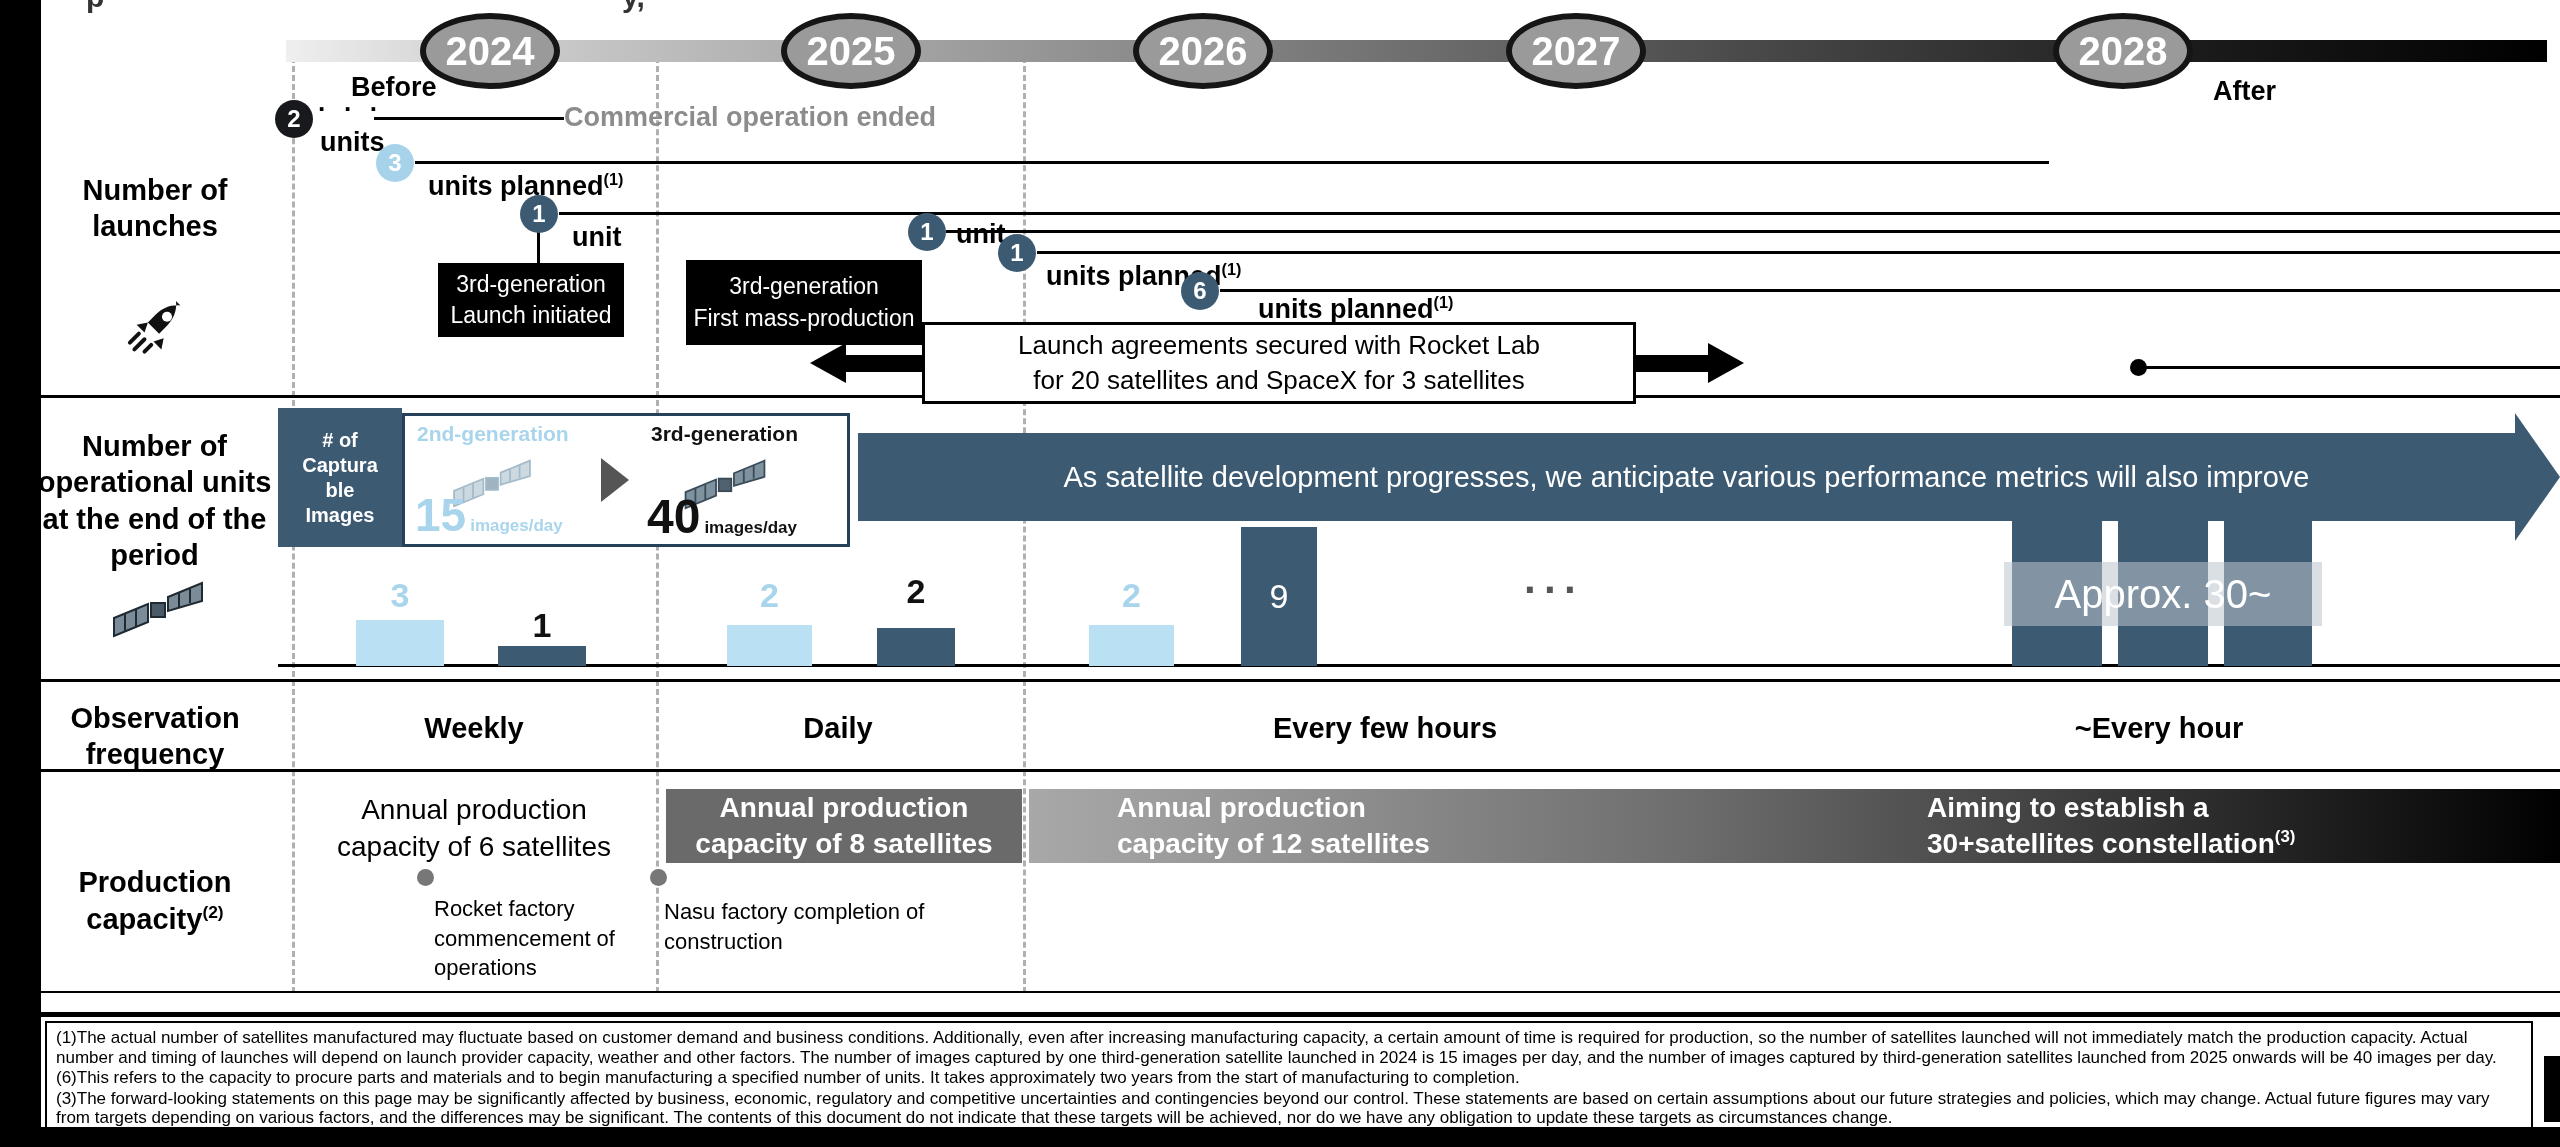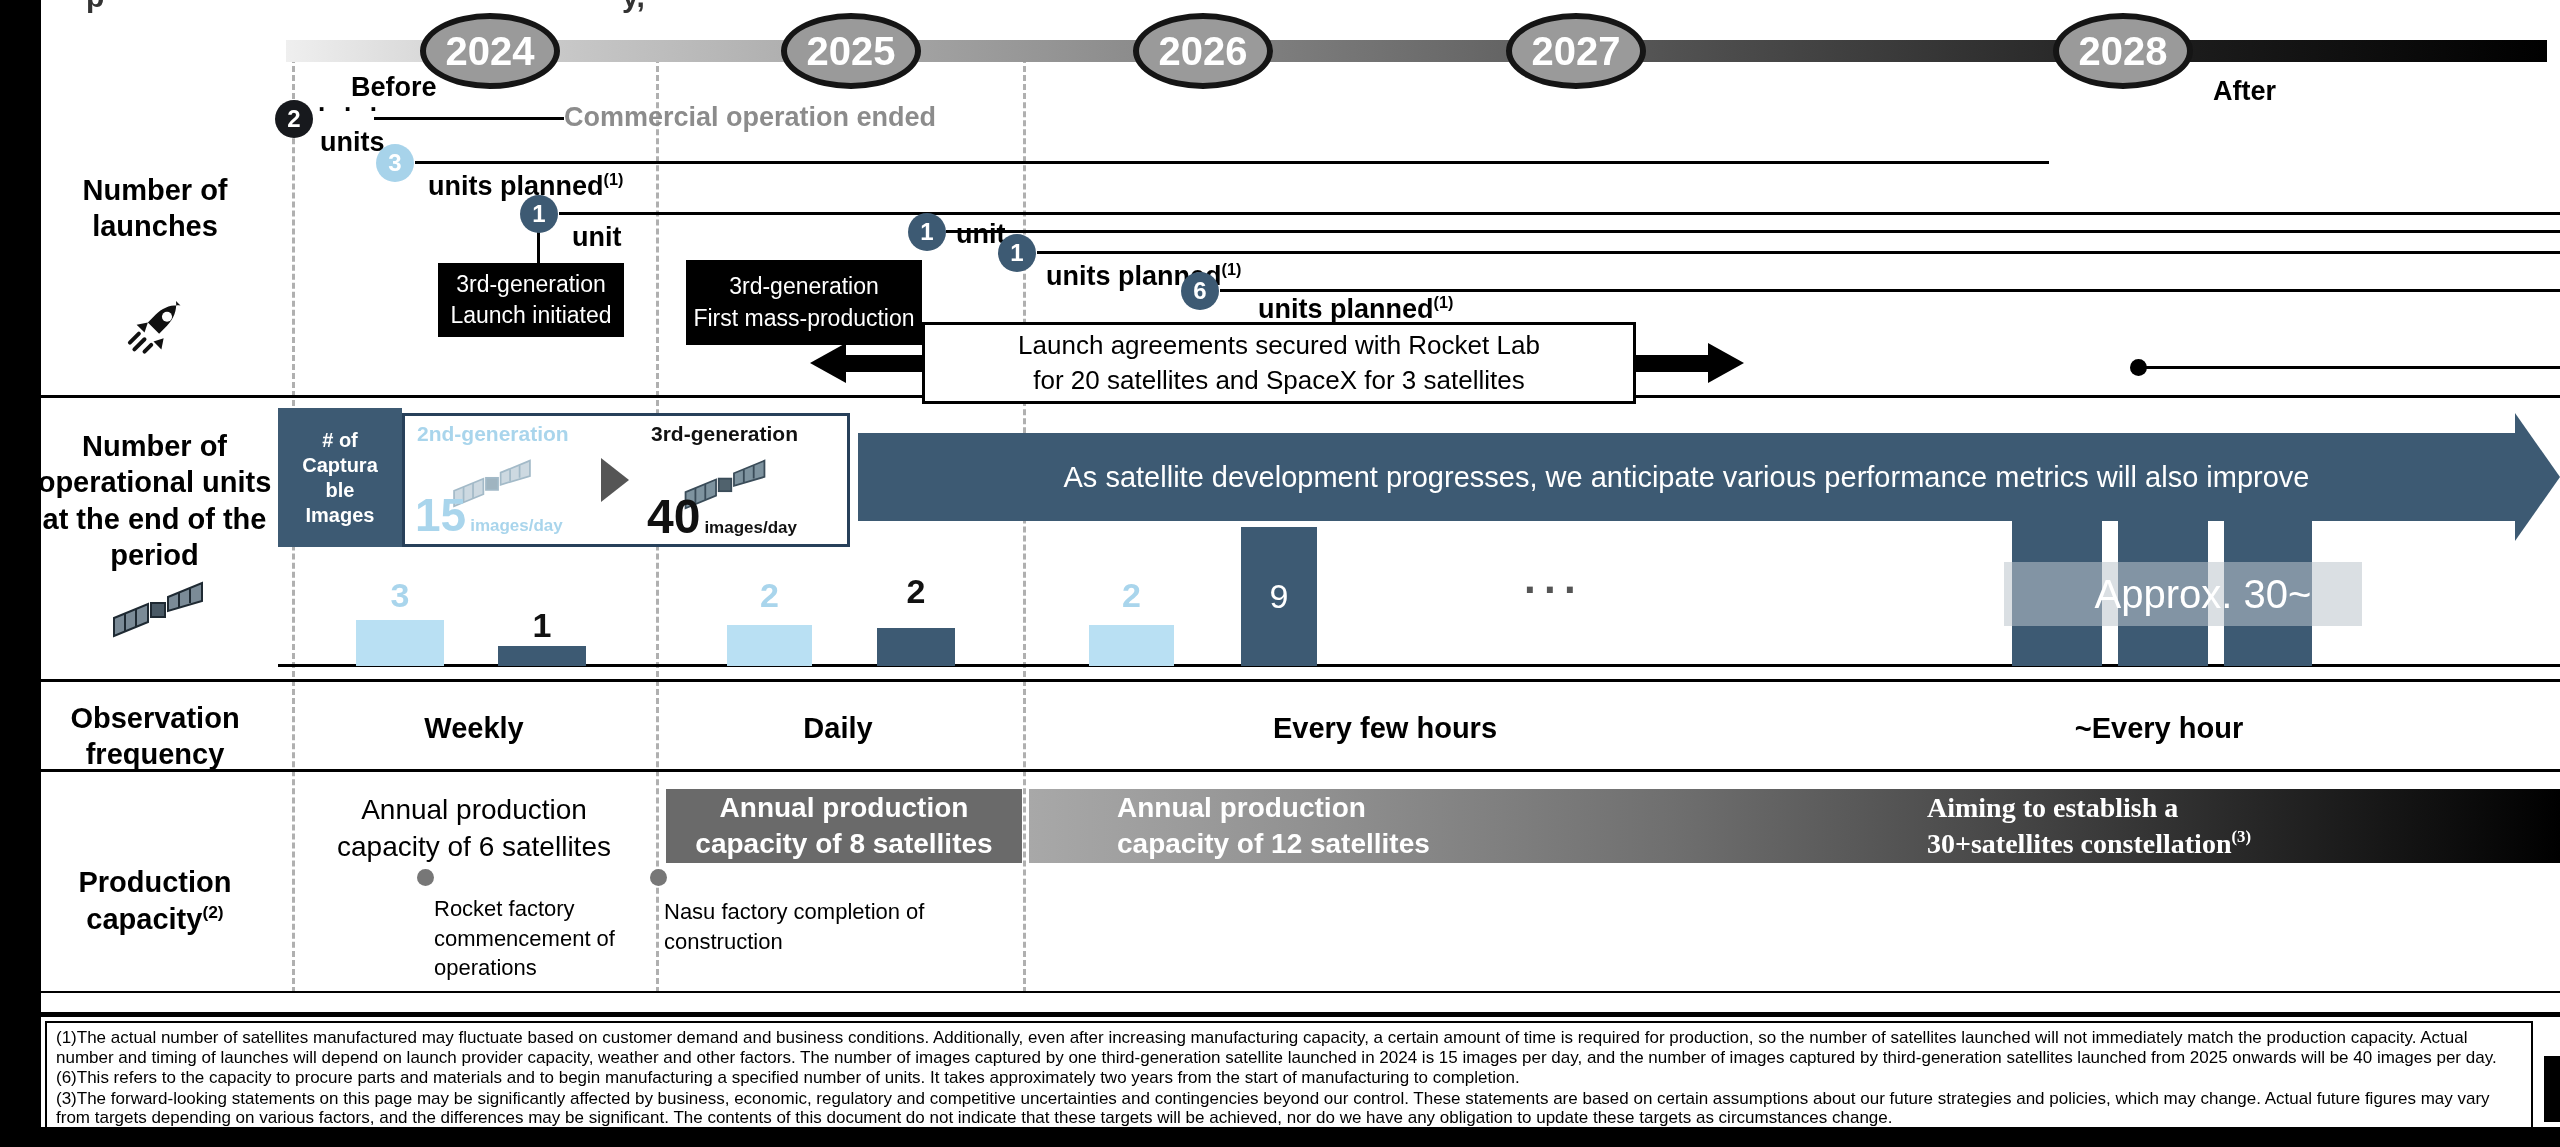--- a/index.html
+++ b/index.html
@@ -208,41 +208,41 @@
   <div class="bar bar-dark" style="left:877px;top:628px;width:78px;height:38px;"></div>
   <div class="barlabel" style="left:1089px;top:576px;width:85px;color:#a9d5ec;">2</div>
   <div class="bar bar-light" style="left:1089px;top:625px;width:85px;height:41px;"></div>
   <div class="bar bar-dark" style="left:1241px;top:527px;width:76px;height:139px;display:flex;align-items:center;
        justify-content:center;color:#fff;font-size:34px;">9</div>
   <div class="abs" style="left:1524px;top:566px;font-size:42px;font-weight:bold;color:#555;letter-spacing:6px;z-index:3;">···</div>
   <div class="bar bar-dark" style="left:2012px;top:518px;width:90px;height:148px;"></div>
   <div class="bar bar-dark" style="left:2118px;top:518px;width:90px;height:148px;"></div>
   <div class="bar bar-dark" style="left:2224px;top:518px;width:88px;height:148px;"></div>
   <div class="abs" style="left:2004px;top:562px;width:318px;height:64px;background:rgba(187,196,204,0.55);
-       display:flex;align-items:center;justify-content:center;color:#fff;font-size:40px;white-space:nowrap;z-index:5;padding-left:40px;">Approx. 30~</div>
+       display:flex;align-items:center;justify-content:center;color:#fff;font-size:40px;white-space:nowrap;z-index:5;">Approx. 30~</div>
 
   <div class="obs" style="left:474px;">Weekly</div>
   <div class="obs" style="left:838px;">Daily</div>
   <div class="obs" style="left:1385px;">Every few hours</div>
   <div class="obs" style="left:2159px;">~Every hour</div>
 
   <div class="abs pre" style="left:474px;top:792px;transform:translateX(-50%);font-size:28px;text-align:center;
        line-height:1.32;z-index:3;">Annual production
 capacity of 6 satellites</div>
   <div class="abs pre" style="left:666px;top:789px;width:356px;height:74px;background:#6a6a6a;color:#fff;
        display:flex;align-items:center;justify-content:center;text-align:center;font-size:28px;font-weight:bold;
        line-height:1.3;z-index:3;">Annual production
 capacity of 8 satellites</div>
   <div class="abs" style="left:1029px;top:789px;width:1531px;height:74px;z-index:3;
        background:linear-gradient(to right,#a8a8a8 0%,#8f8f8f 20%,#6f6f6f 42%,#4a4a4a 62%,#232323 82%,#000 100%);">
     <div class="abs pre" style="left:88px;top:50%;transform:translateY(-50%);color:#fff;font-size:28px;
          font-weight:bold;line-height:1.3;">Annual production
 capacity of 12 satellites</div>
     <div class="abs" style="left:898px;top:50%;transform:translateY(-50%);color:#fff;font-size:28px;
-         font-weight:bold;line-height:1.3;font-family:Liberation Serif, serif;">
+         font-weight:bold;line-height:1.3;">
       <span class="pre">Aiming to establish a
 30+satellites constellation</span><sup>(3)</sup>
     </div>
   </div>
   <div class="dot" style="left:417px;top:869px;"></div>
   <div class="abs pre" style="left:434px;top:894px;font-size:22px;line-height:1.35;z-index:3;">Rocket factory
 commencement of
 operations</div>
   <div class="dot" style="left:650px;top:869px;"></div>
   <div class="abs pre" style="left:664px;top:897px;font-size:22px;line-height:1.35;z-index:3;">Nasu factory completion of

